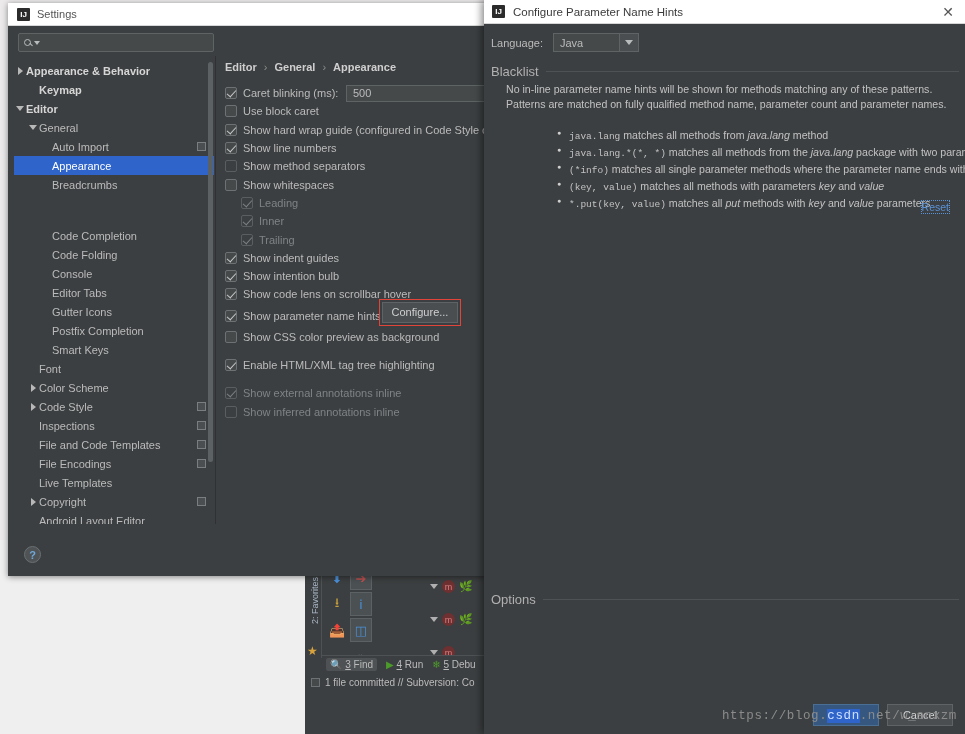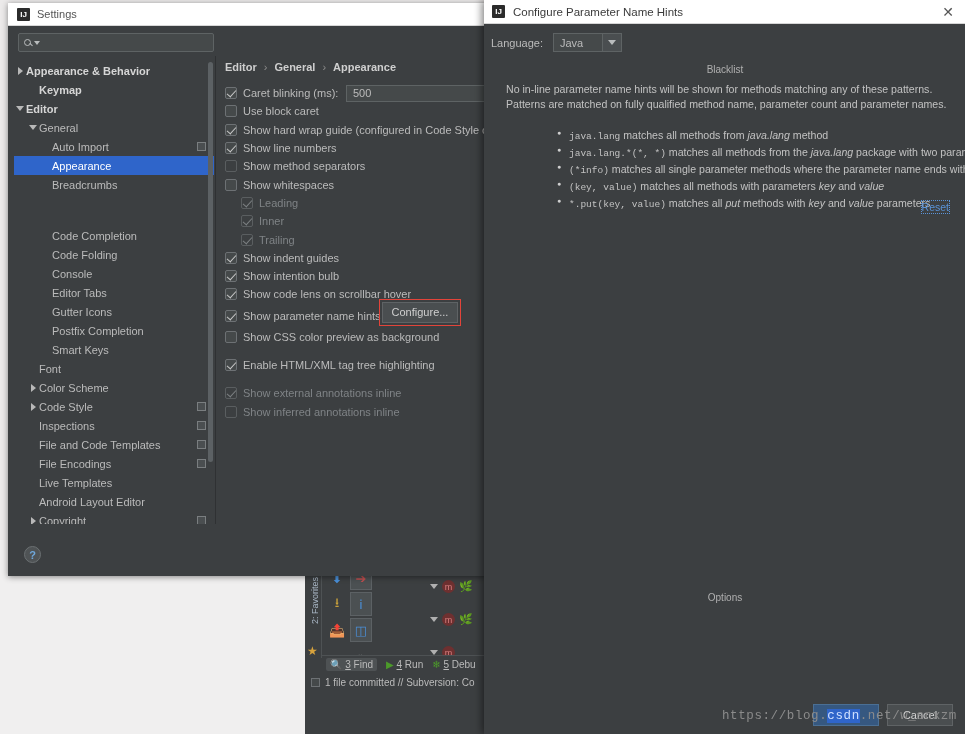--- a/index.html
+++ b/index.html
@@ -212,33 +212,33 @@
   }
   .dlg-title-text { font-size: 11.5px; color: #3b3b3b; flex: 1; }
   .dlg-close { font-size: 14px; color: #555; line-height: 1; padding: 0 3px; }
 
   .lang-row {
     position: absolute; left: 0; top: 33px; width: 100%;
     display: flex; align-items: center; gap: 10px; padding-left: 7px;
     font-size: 11px; color: #bbbbbb;
   }
   .combo {
-    width: 69px; height: 19px; background: #45494a; border: 1px solid #5e6364;
+    width: 86px; height: 19px; background: #45494a; border: 1px solid #5e6364;
     display: flex; align-items: center; font-size: 11px; color: #bbbbbb;
     padding-left: 6px; position: relative;
   }
   .combo-arrow {
     position: absolute; right: 0; top: 0; bottom: 0; width: 19px;
     border-left: 1px solid #5e6364; background: #4a4e50;
     display: flex; align-items: center; justify-content: center;
   }
 
   .group-head {
-    position: absolute; left: 7px; font-size: 10px; color: #b0b0b0;
-    display: flex; align-items: center; gap: 7px; width: 468px; flex-direction: column;
+    position: absolute; left: 7px; font-size: 13px; color: #b0b0b0;
+    display: flex; align-items: center; gap: 7px; width: 468px;
   }
   .group-head .hr { flex: 1; height: 1px; background: #4e5254; }
 
   .desc {
     position: absolute; left: 22px; top: 82px; width: 450px;
     font-size: 10.6px; color: #c2c2c2; line-height: 15px;
   }
   .bullets {
     position: absolute; left: 33px; top: 118px; width: 440px;
     font-size: 10.6px; color: #c2c2c2;
@@ -440,29 +440,29 @@
           <div class="tnode" style="padding-left: 13px;">
             <span class="tw"></span>
             <span class="tlabel">File Encodings</span>
             <span class="copy-ico"></span>
           </div>
           <div class="tnode" style="padding-left: 13px;">
             <span class="tw"></span>
             <span class="tlabel">Live Templates</span>
           </div>
           <div class="tnode" style="padding-left: 13px;">
-            <span class="tw"></span>
-            <span class="tlabel">Android Layout Editor</span>
-          </div>
-          <div class="tnode" style="padding-left: 13px;">
             <span class="tw">
               <span class="arrow-r"></span>
             </span>
             <span class="tlabel">Copyright</span>
             <span class="copy-ico"></span>
+          </div>
+          <div class="tnode" style="padding-left: 13px;">
+            <span class="tw"></span>
+            <span class="tlabel">Android Layout Editor</span>
           </div>
         </div>
       <div class="tree-scroll"></div>
       <div class="tree-divider"></div>
 
       <div class="breadcrumb">
         <span>Editor</span>
         <span class="bc-sep">›</span>
         <span>General</span>
         <span class="bc-sep">›</span>

